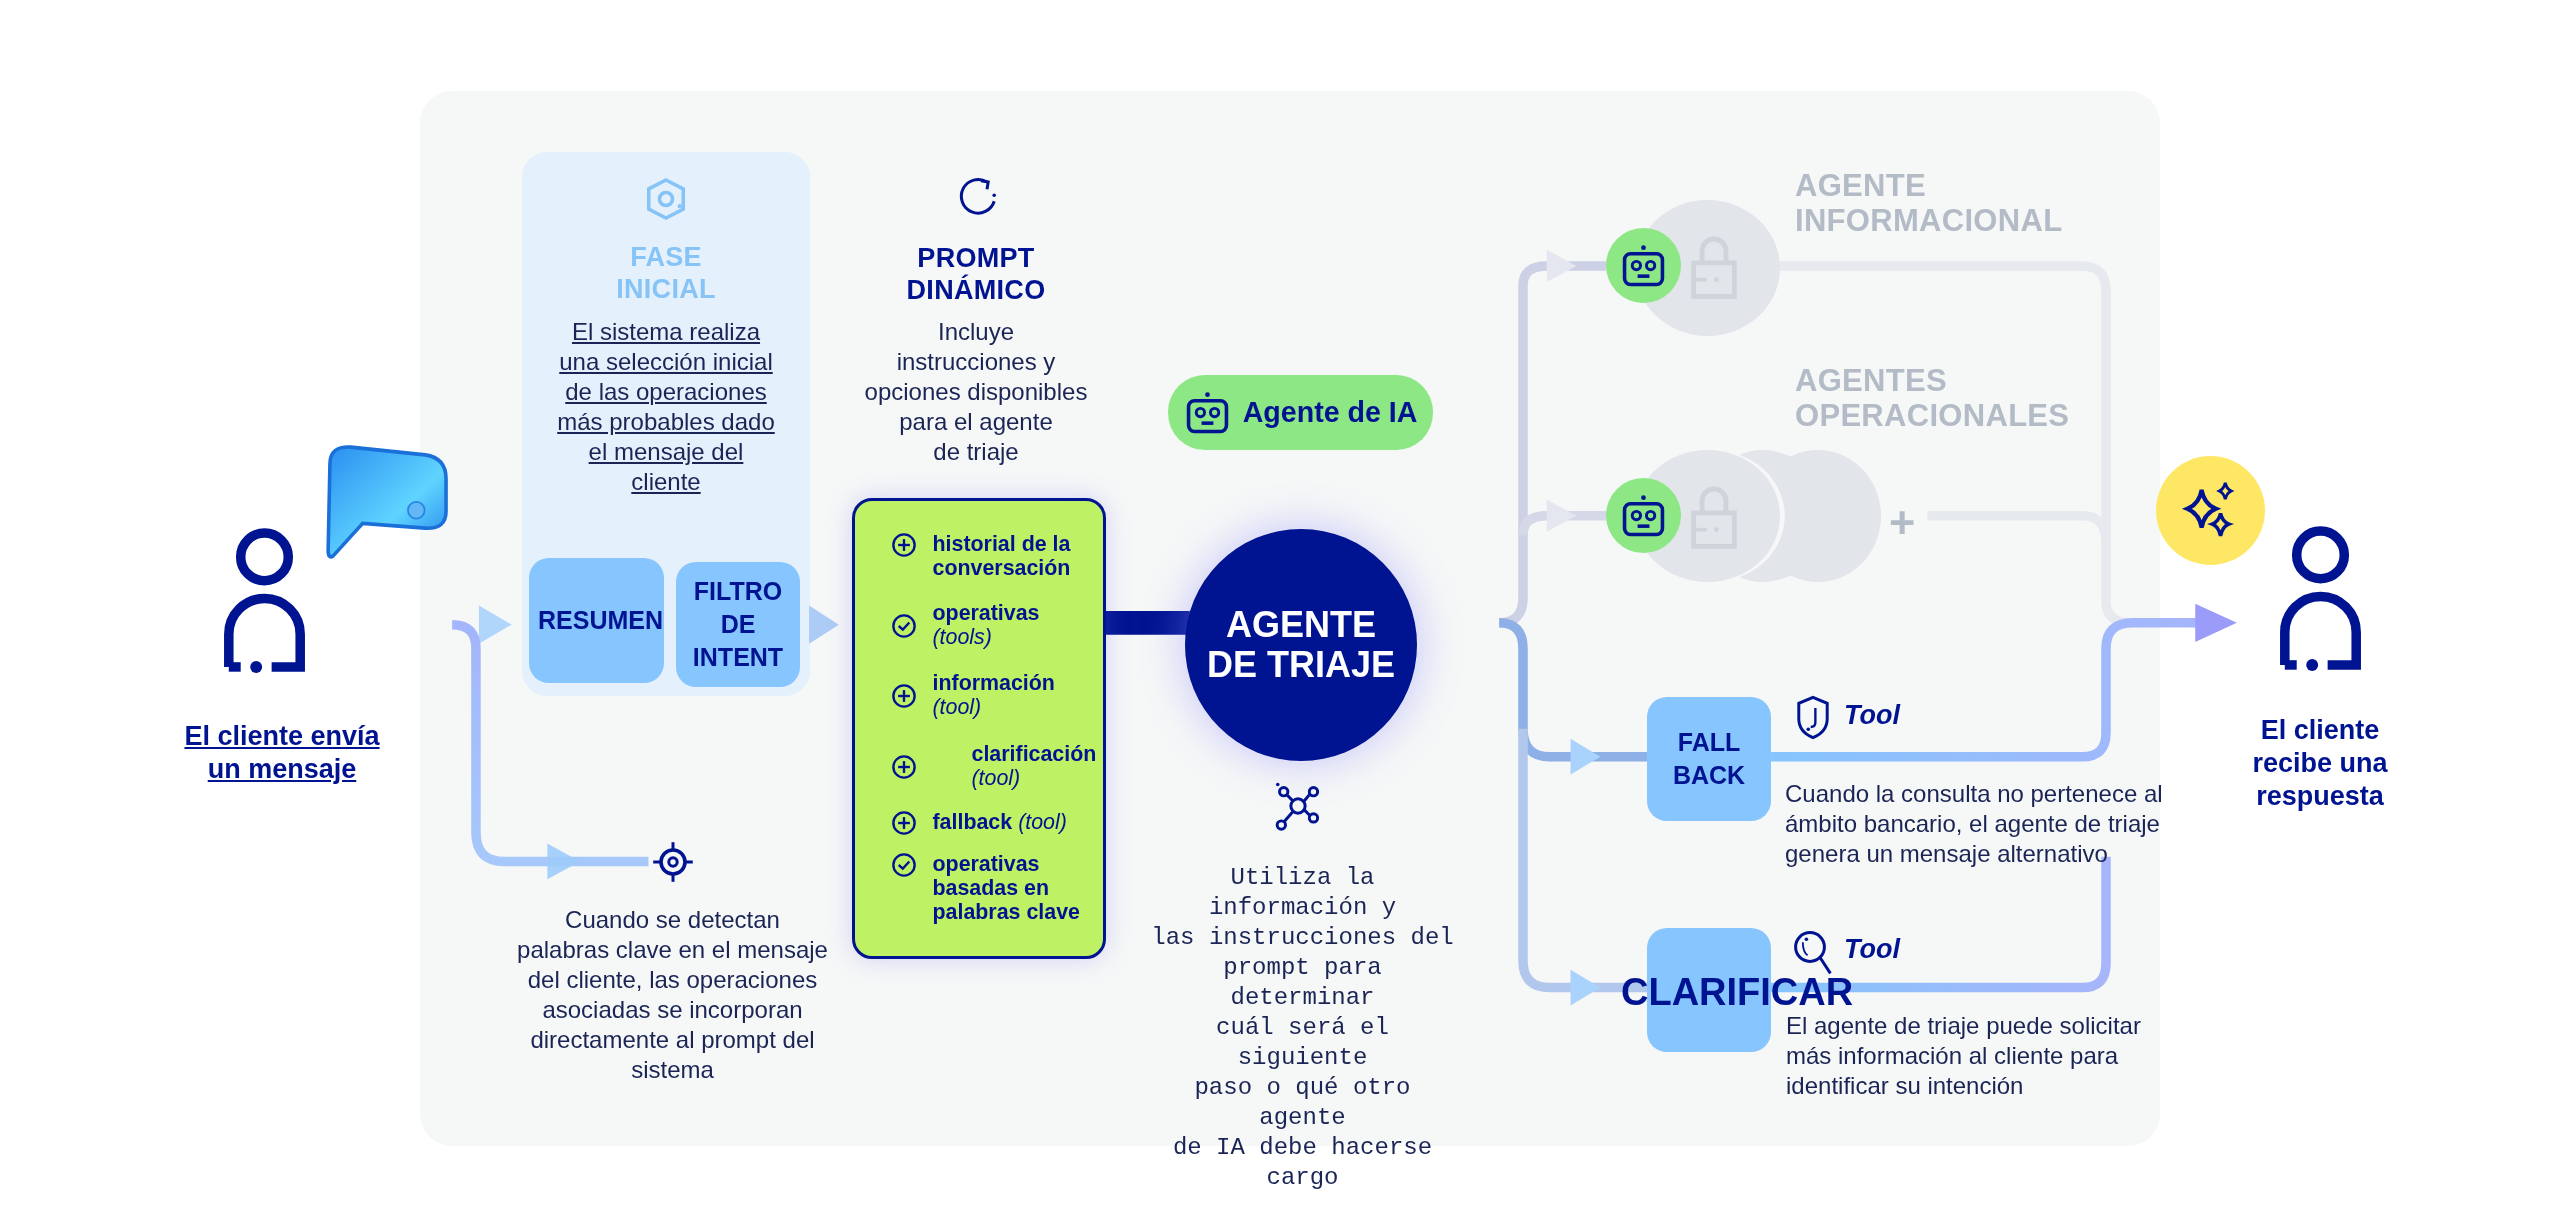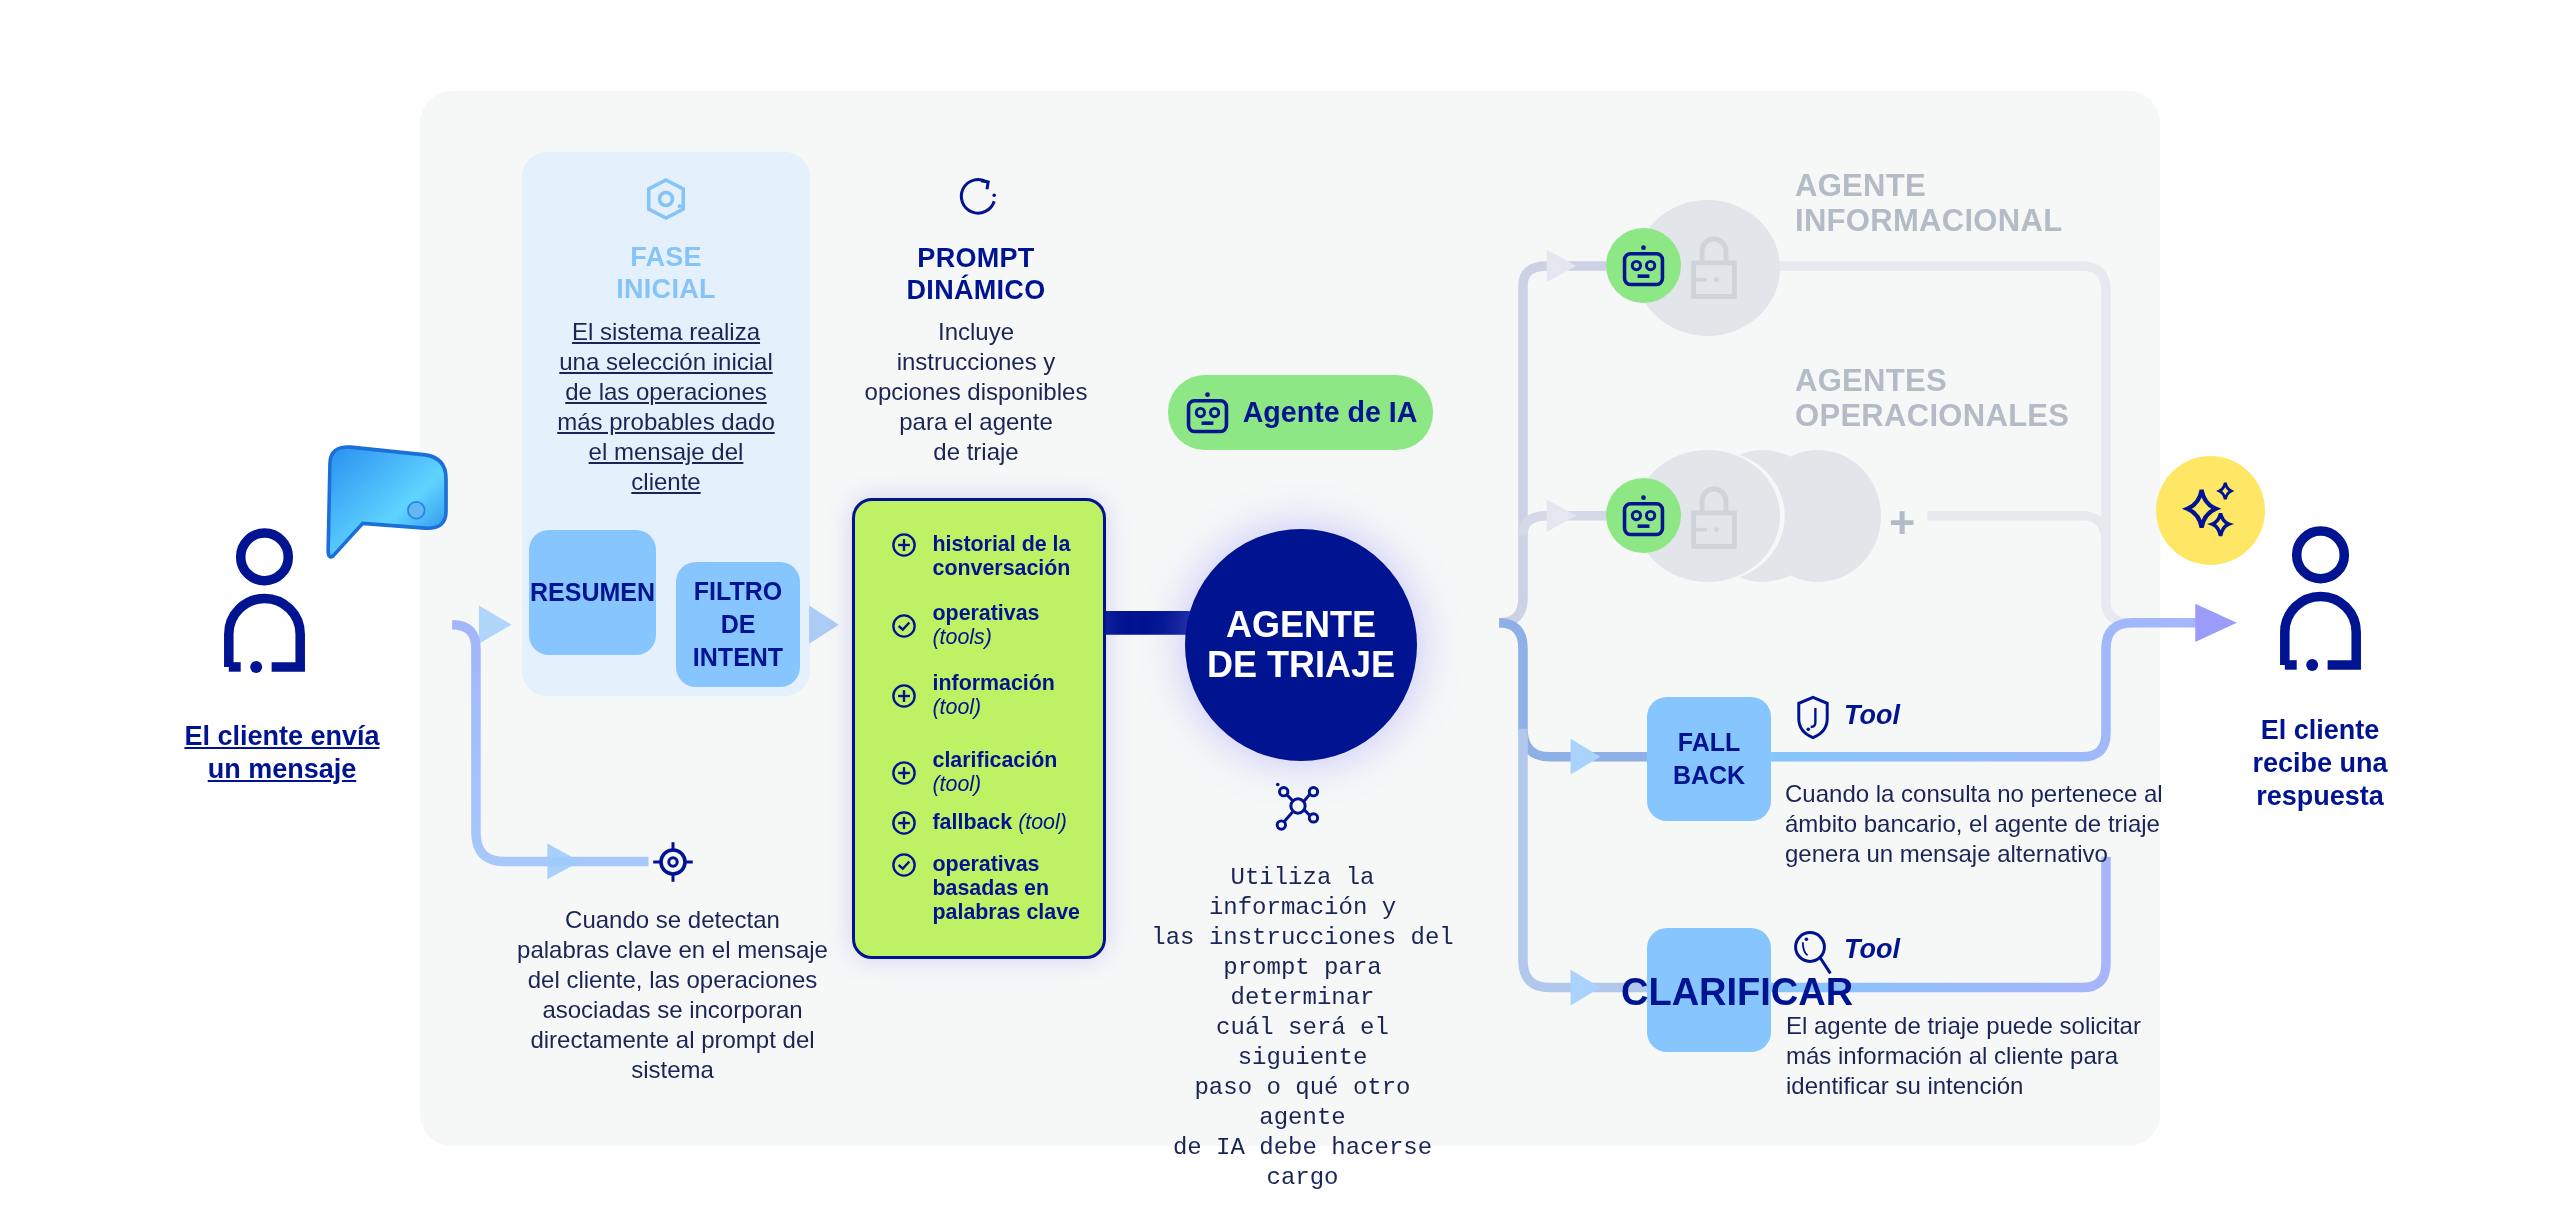--- a/index.html
+++ b/index.html
@@ -146,21 +146,21 @@
   <div>INICIAL</div>
 </div>
 <div class="abs center-text desc" style="left:522px; top:317px; width:288px;text-decoration:underline;">
   <div>El sistema realiza</div>
   <div>una selección inicial</div>
   <div>de las operaciones</div>
   <div>más probables dado</div>
   <div>el mensaje del</div>
   <div>cliente</div>
 </div>
-<div class="abs block" style="left:529px; top:530px; width:127px; height:125px;">
+<div class="abs block" style="left:529px; top:558px; width:127px; height:125px;padding-left:8px;">
   <div style="margin-left:-6px;margin-right:-6px;">RESUMEN</div>
 </div>
 <div class="abs block" style="left:676px; top:562px; width:124px; height:125px; flex-direction:column;">
   <div>FILTRO</div>
   <div>DE</div>
   <div>INTENT</div>
 </div>
 
 <div class="abs" style="left:652px; top:841px; width:42px; height:42px;">
   <svg width="42" height="42" viewBox="0 0 70 70">
@@ -226,21 +226,21 @@
     <svg class="ico" viewBox="0 0 44 44" style="margin-top:12px">
         <circle cx="22" cy="22" r="18" fill="none" stroke="#001391" stroke-width="4"></circle>
         <line x1="22" y1="12" x2="22" y2="32" stroke="#001391" stroke-width="4"></line>
         <line x1="12" y1="22" x2="32" y2="22" stroke="#001391" stroke-width="4"></line>
       </svg>
     <div class="txt">
         <div>información</div>
         <div><i>(tool)</i></div>
       </div>
   </div>
-  <div class="p-item" style="top:247px;">
+  <div class="p-item" style="top:241px;gap:39px;">
     <svg class="ico" viewBox="0 0 44 44" style="margin-top:12px">
         <circle cx="22" cy="22" r="18" fill="none" stroke="#001391" stroke-width="4"></circle>
         <line x1="22" y1="12" x2="22" y2="32" stroke="#001391" stroke-width="4"></line>
         <line x1="12" y1="22" x2="32" y2="22" stroke="#001391" stroke-width="4"></line>
       </svg>
     <div class="txt">
         <div>clarificación</div>
         <div><i>(tool)</i></div>
       </div>
   </div>

